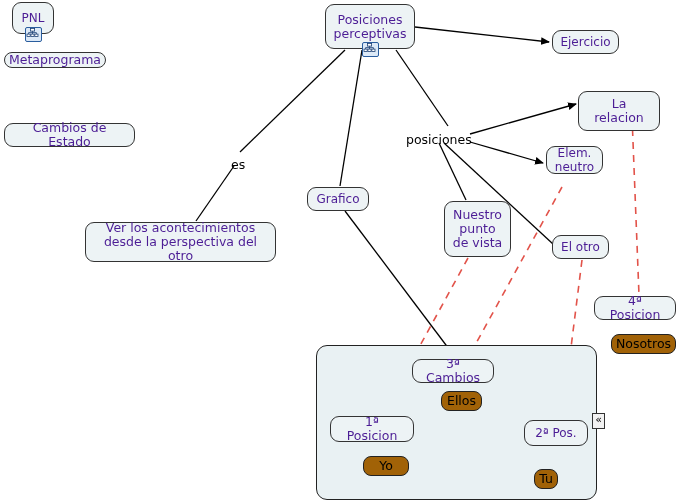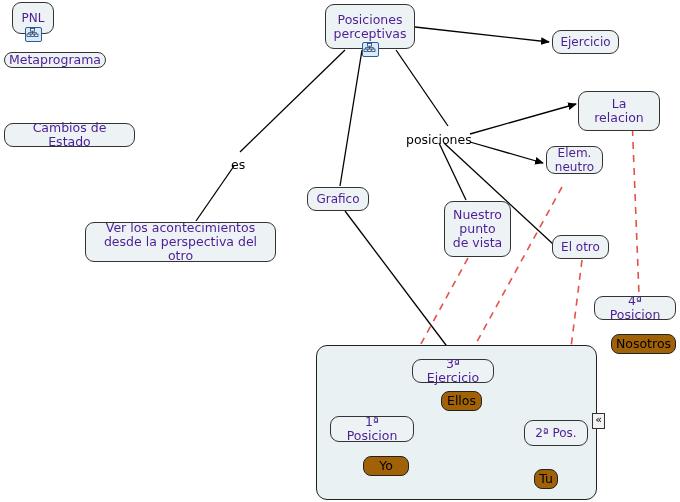--- a/index.html
+++ b/index.html
@@ -166,21 +166,21 @@
       <div class="node small" style="left: 546px; top: 146px; width: 57px; height: 28px;"><span>Elem.
 neutro</span></div>
       <div class="node small" style="left: 307px; top: 187px; width: 62px; height: 24px;"><span>Grafico</span></div>
       <div class="node" style="left: 444px; top: 201px; width: 67px; height: 56px; border-radius: 9px;"><span>Nuestro
 punto
 de vista</span></div>
       <div class="node small" style="left: 552px; top: 235px; width: 57px; height: 24px;"><span>El otro</span></div>
       <div class="node" style="left: 76px; top: 222px; width: 191px; height: 40px; margin-left: 9px;"><span>Ver los acontecimientos
 desde la perspectiva del otro</span></div>
       <div class="node" style="left: 594px; top: 296px; width: 82px; height: 24px;"><span>4ª Posicion</span></div>
-      <div class="node" style="left: 412px; top: 359px; width: 82px; height: 24px;"><span>3ª Ejercicio</span></div>
+      <div class="node" style="left: 412px; top: 359px; width: 82px; height: 24px;"><span>3ª Cambios</span></div>
       <div class="node" style="left: 330px; top: 416px; width: 84px; height: 26px;"><span>1ª Posicion</span></div>
       <div class="node small" style="left: 524px; top: 420px; width: 64px; height: 26px;"><span>2ª Pos.</span></div>
       <div class="boxlabel" style="left: 611px; top: 334px; width: 65px; height: 20px;">Nosotros</div>
       <div class="boxlabel" style="left: 441px; top: 391px; width: 41px; height: 20px;">Ellos</div>
       <div class="boxlabel" style="left: 363px; top: 456px; width: 46px; height: 20px;">Yo</div>
       <div class="boxlabel" style="left: 534px; top: 469px; width: 24px; height: 20px;">Tu</div>
       <div class="linkword" style="left: 231px; top: 158px;">es</div>
       <div class="linkword" style="left: 406px; top: 133px;">posiciones</div>
     </div>
 

